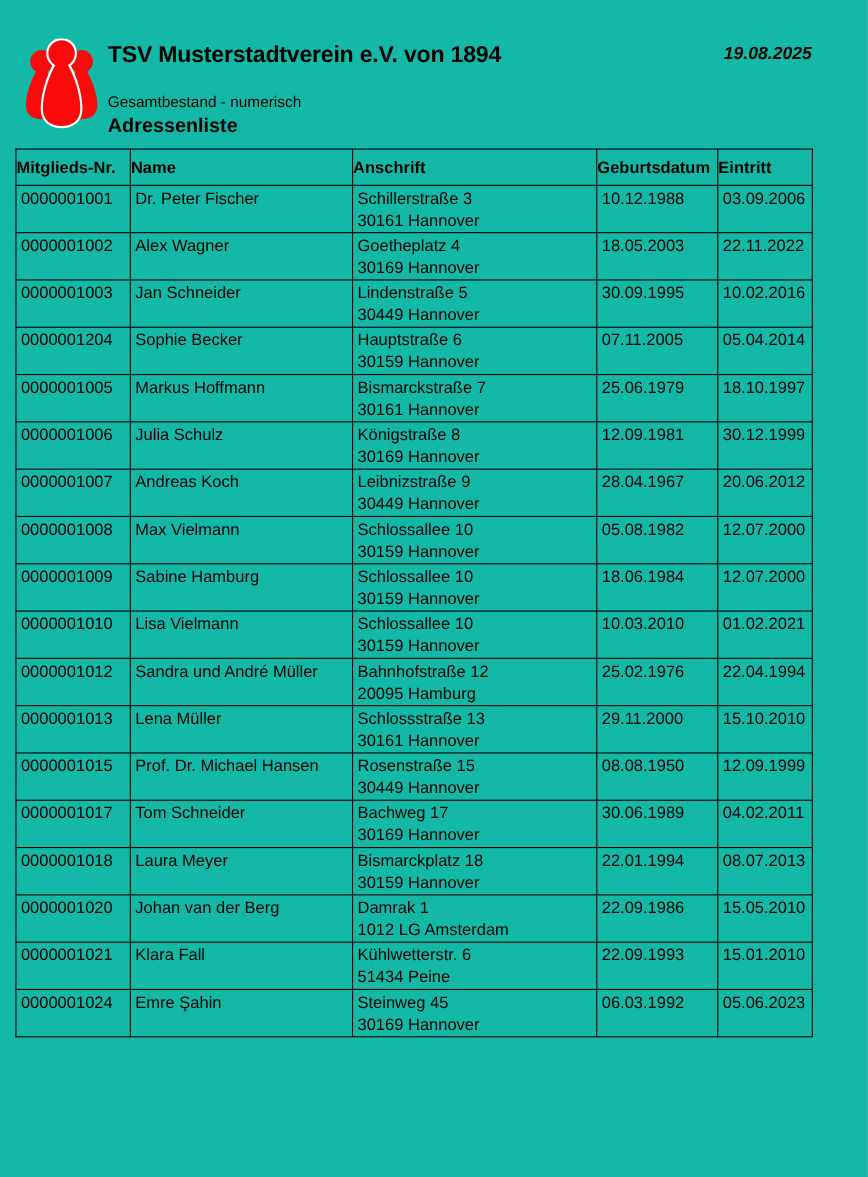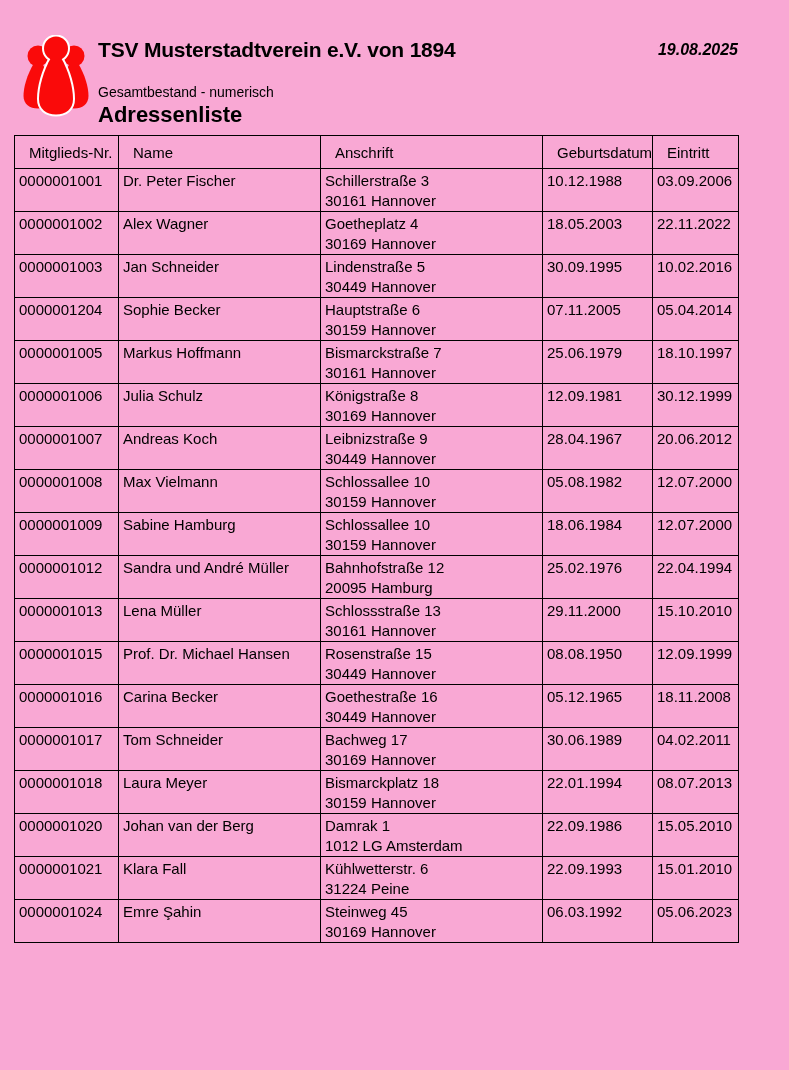--- a/index.html
+++ b/index.html
@@ -4,47 +4,47 @@
 <style>
   * { margin: 0; padding: 0; box-sizing: border-box; }
   html, body { background: #ffffff; }
   body {
     width: 789px; height: 1070px;
     position: relative;
     font-family: "Liberation Sans", "DejaVu Sans", sans-serif;
     color: #000;
     overflow: hidden;
   }
-  .page { position: absolute; inset: 0; background: #f9a8d4; }
+  .page { position: absolute; inset: 0; background: #14b8a6; }
 
   
   .logo { position: absolute; left: 17px; top: 35px; width: 78px; height: 82px; }
   .header-text { position: absolute; left: 98px; top: 38px; }
   .org-title { font-size: 21px; font-weight: bold; line-height: 24px; letter-spacing: -0.2px; white-space: nowrap; }
   .subtitle { font-size: 14px; line-height: 21px; margin-top: 20px; }
-  .doc-title { font-size: 22px; font-weight: bold; line-height: 23px; }
+  .doc-title { font-size: 18px; font-weight: bold; line-height: 23px; }
   .report-date { position: absolute; top: 41px; right: 51px; font-size: 16px; font-weight: bold; font-style: italic; }
 
   
   table.member-table {
     position: absolute; left: 14px; top: 135px;
     width: 724px;
     border-collapse: collapse; table-layout: fixed;
   }
   .member-table th, .member-table td {
     border: 1px solid #000;
     font-size: 15px;
     text-align: left;
     overflow: hidden;
     white-space: nowrap;
   }
   .member-table th {
     height: 33px;
-    font-weight: normal;
-    padding: 0 14px;
+    font-weight: bold;
+    padding: 0 0;
     vertical-align: middle;
   }
   .member-table td {
     height: 42.75px;
     vertical-align: top;
     padding: 2px 4px 0 4px;
     line-height: 20px;
   }
   .addr-line { display: block; }
 </style>
@@ -191,20 +191,30 @@
       <td>0000001009</td>
       <td>Sabine Hamburg</td>
       <td>
         <span class="addr-line">Schlossallee 10</span>
         <span class="addr-line">30159 Hannover</span>
       </td>
       <td>18.06.1984</td>
       <td>12.07.2000</td>
     </tr>
 
+    <tr>
+      <td>0000001010</td>
+      <td>Lisa Vielmann</td>
+      <td>
+        <span class="addr-line">Schlossallee 10</span>
+        <span class="addr-line">30159 Hannover</span>
+      </td>
+      <td>10.03.2010</td>
+      <td>01.02.2021</td>
+    </tr>
 
     <tr>
       <td>0000001012</td>
       <td>Sandra und André Müller</td>
       <td>
         <span class="addr-line">Bahnhofstraße 12</span>
         <span class="addr-line">20095 Hamburg</span>
       </td>
       <td>25.02.1976</td>
       <td>22.04.1994</td>
@@ -225,30 +235,20 @@
       <td>0000001015</td>
       <td>Prof. Dr. Michael Hansen</td>
       <td>
         <span class="addr-line">Rosenstraße 15</span>
         <span class="addr-line">30449 Hannover</span>
       </td>
       <td>08.08.1950</td>
       <td>12.09.1999</td>
     </tr>
 
-    <tr>
-      <td>0000001016</td>
-      <td>Carina Becker</td>
-      <td>
-        <span class="addr-line">Goethestraße 16</span>
-        <span class="addr-line">30449 Hannover</span>
-      </td>
-      <td>05.12.1965</td>
-      <td>18.11.2008</td>
-    </tr>
 
     <tr>
       <td>0000001017</td>
       <td>Tom Schneider</td>
       <td>
         <span class="addr-line">Bachweg 17</span>
         <span class="addr-line">30169 Hannover</span>
       </td>
       <td>30.06.1989</td>
       <td>04.02.2011</td>
@@ -274,21 +274,21 @@
       </td>
       <td>22.09.1986</td>
       <td>15.05.2010</td>
     </tr>
 
     <tr>
       <td>0000001021</td>
       <td>Klara Fall</td>
       <td>
         <span class="addr-line">Kühlwetterstr. 6</span>
-        <span class="addr-line">31224 Peine</span>
+        <span class="addr-line">51434 Peine</span>
       </td>
       <td>22.09.1993</td>
       <td>15.01.2010</td>
     </tr>
 
     <tr>
       <td>0000001024</td>
       <td>Emre Şahin</td>
       <td>
         <span class="addr-line">Steinweg 45</span>

